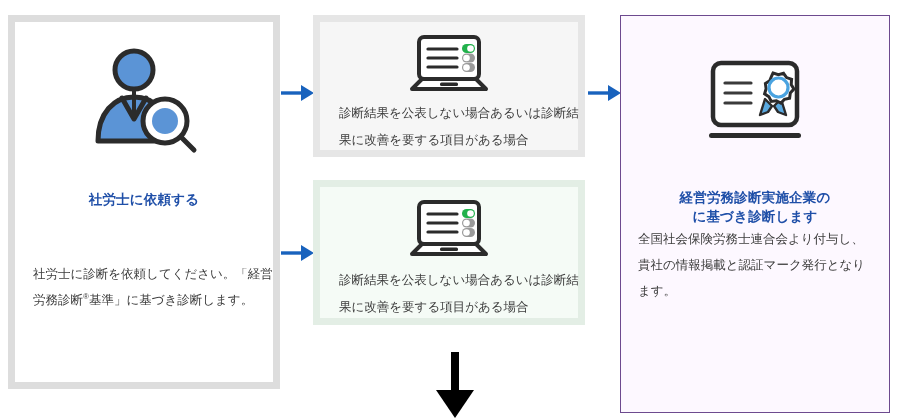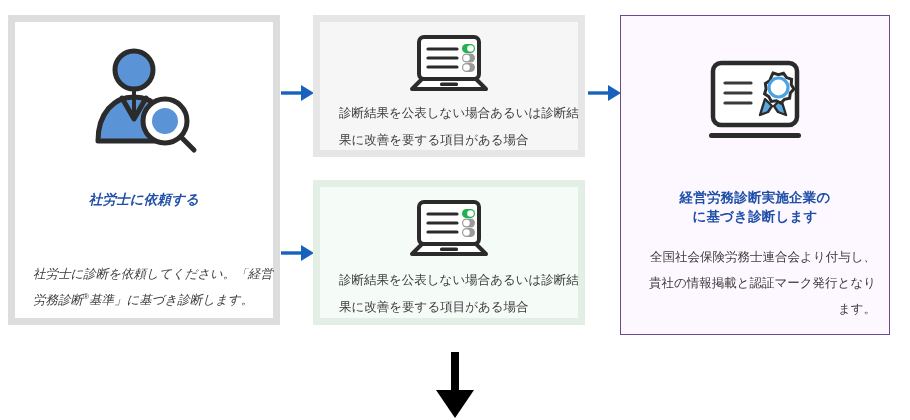--- a/index.html
+++ b/index.html
@@ -27,24 +27,23 @@
     position: absolute;
     box-sizing: border-box;
     border: 7px solid #c2410c;
     background: #ffffff;
   }
 
   .card-left {
     left: 8px;
     top: 15px;
     width: 272px;
-    height: 310px;
+    height: 374px;
     background: #ffffff;
     border-color: #dddddd;
-    font-style: italic;
   }
 
   .card-mid-top {
     left: 313px;
     top: 15px;
     width: 272px;
     height: 142px;
     background: #f6f6f6;
     border-color: #e6e6e6;
   }
@@ -55,21 +54,21 @@
     width: 272px;
     height: 145px;
     background: #f5fbf6;
     border-color: #e3eee5;
   }
 
   .card-right {
     left: 620px;
     top: 15px;
     width: 270px;
-    height: 320px;
+    height: 398px;
     background: #fdf8ff;
     border: 1px solid #6d4a8f;
   }
 
   
   .icon-wrap {
     position: absolute;
     display: flex;
     align-items: center;
     justify-content: center;
@@ -117,23 +116,22 @@
     text-align: left;
   }
   .body-left {
     left: 18px;
     top: 212px;
     width: 240px;
     margin-top: 27px;
   }
   .body-right {
     left: 17px;
-    top: 228px;
+    top: 210px;
     width: 238px;
-    text-align: right;
   }
   .body-mid {
     position: absolute;
     left: 19px;
     width: 240px;
     color: #3c3c3c;
     font-size: 12.5px;
     line-height: 27px;
     text-align: left;
   }

